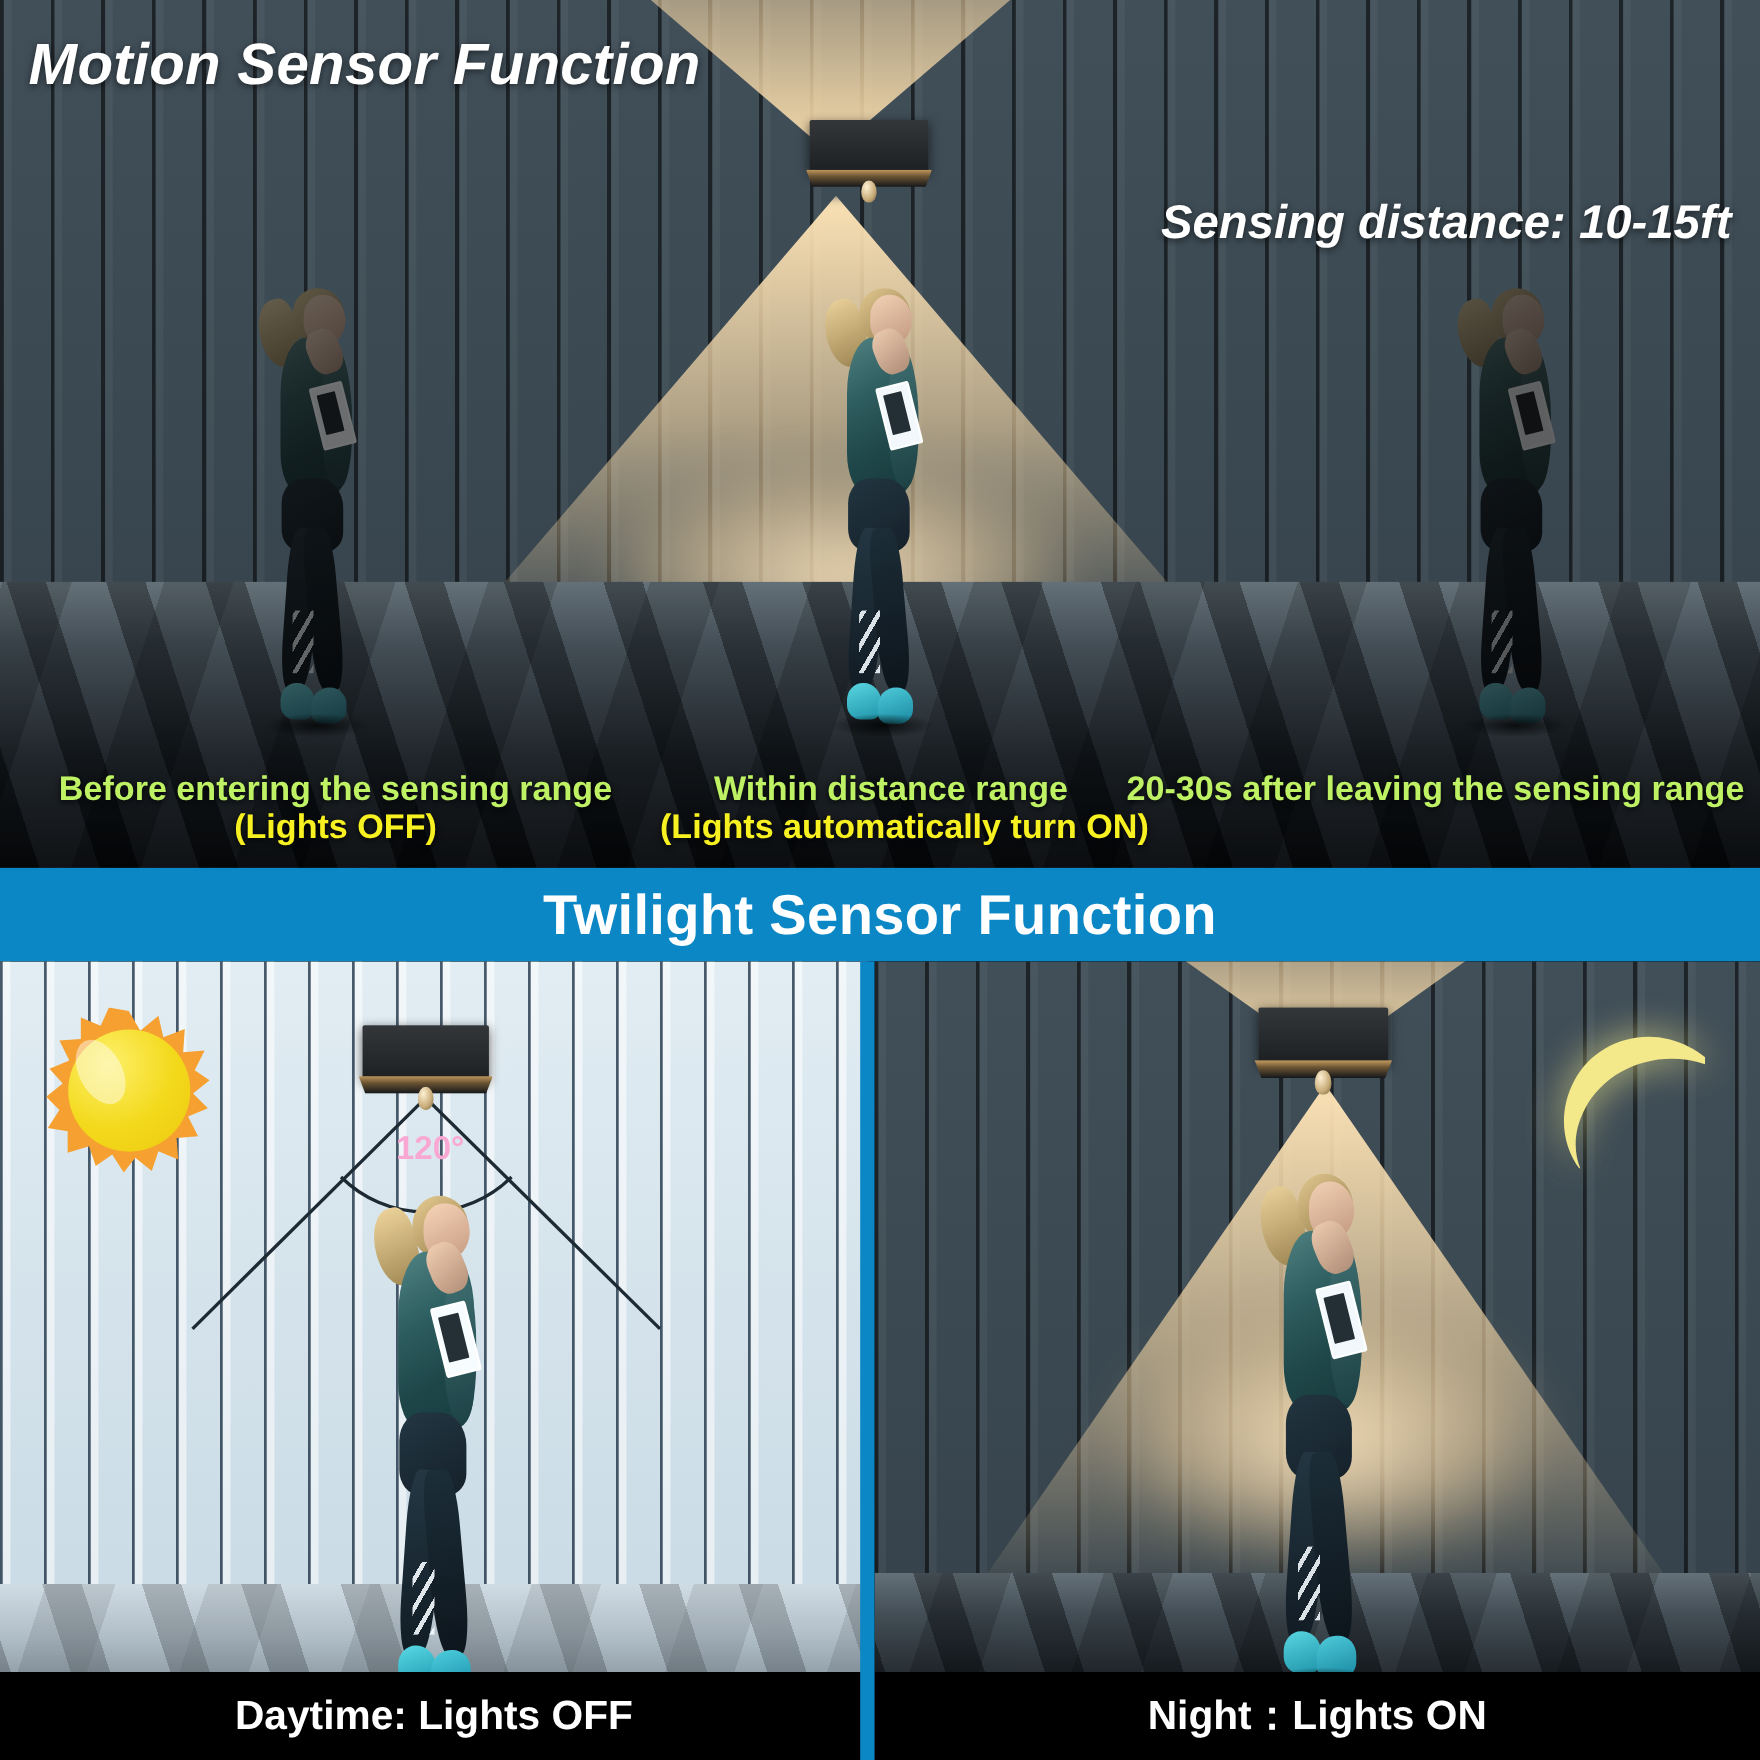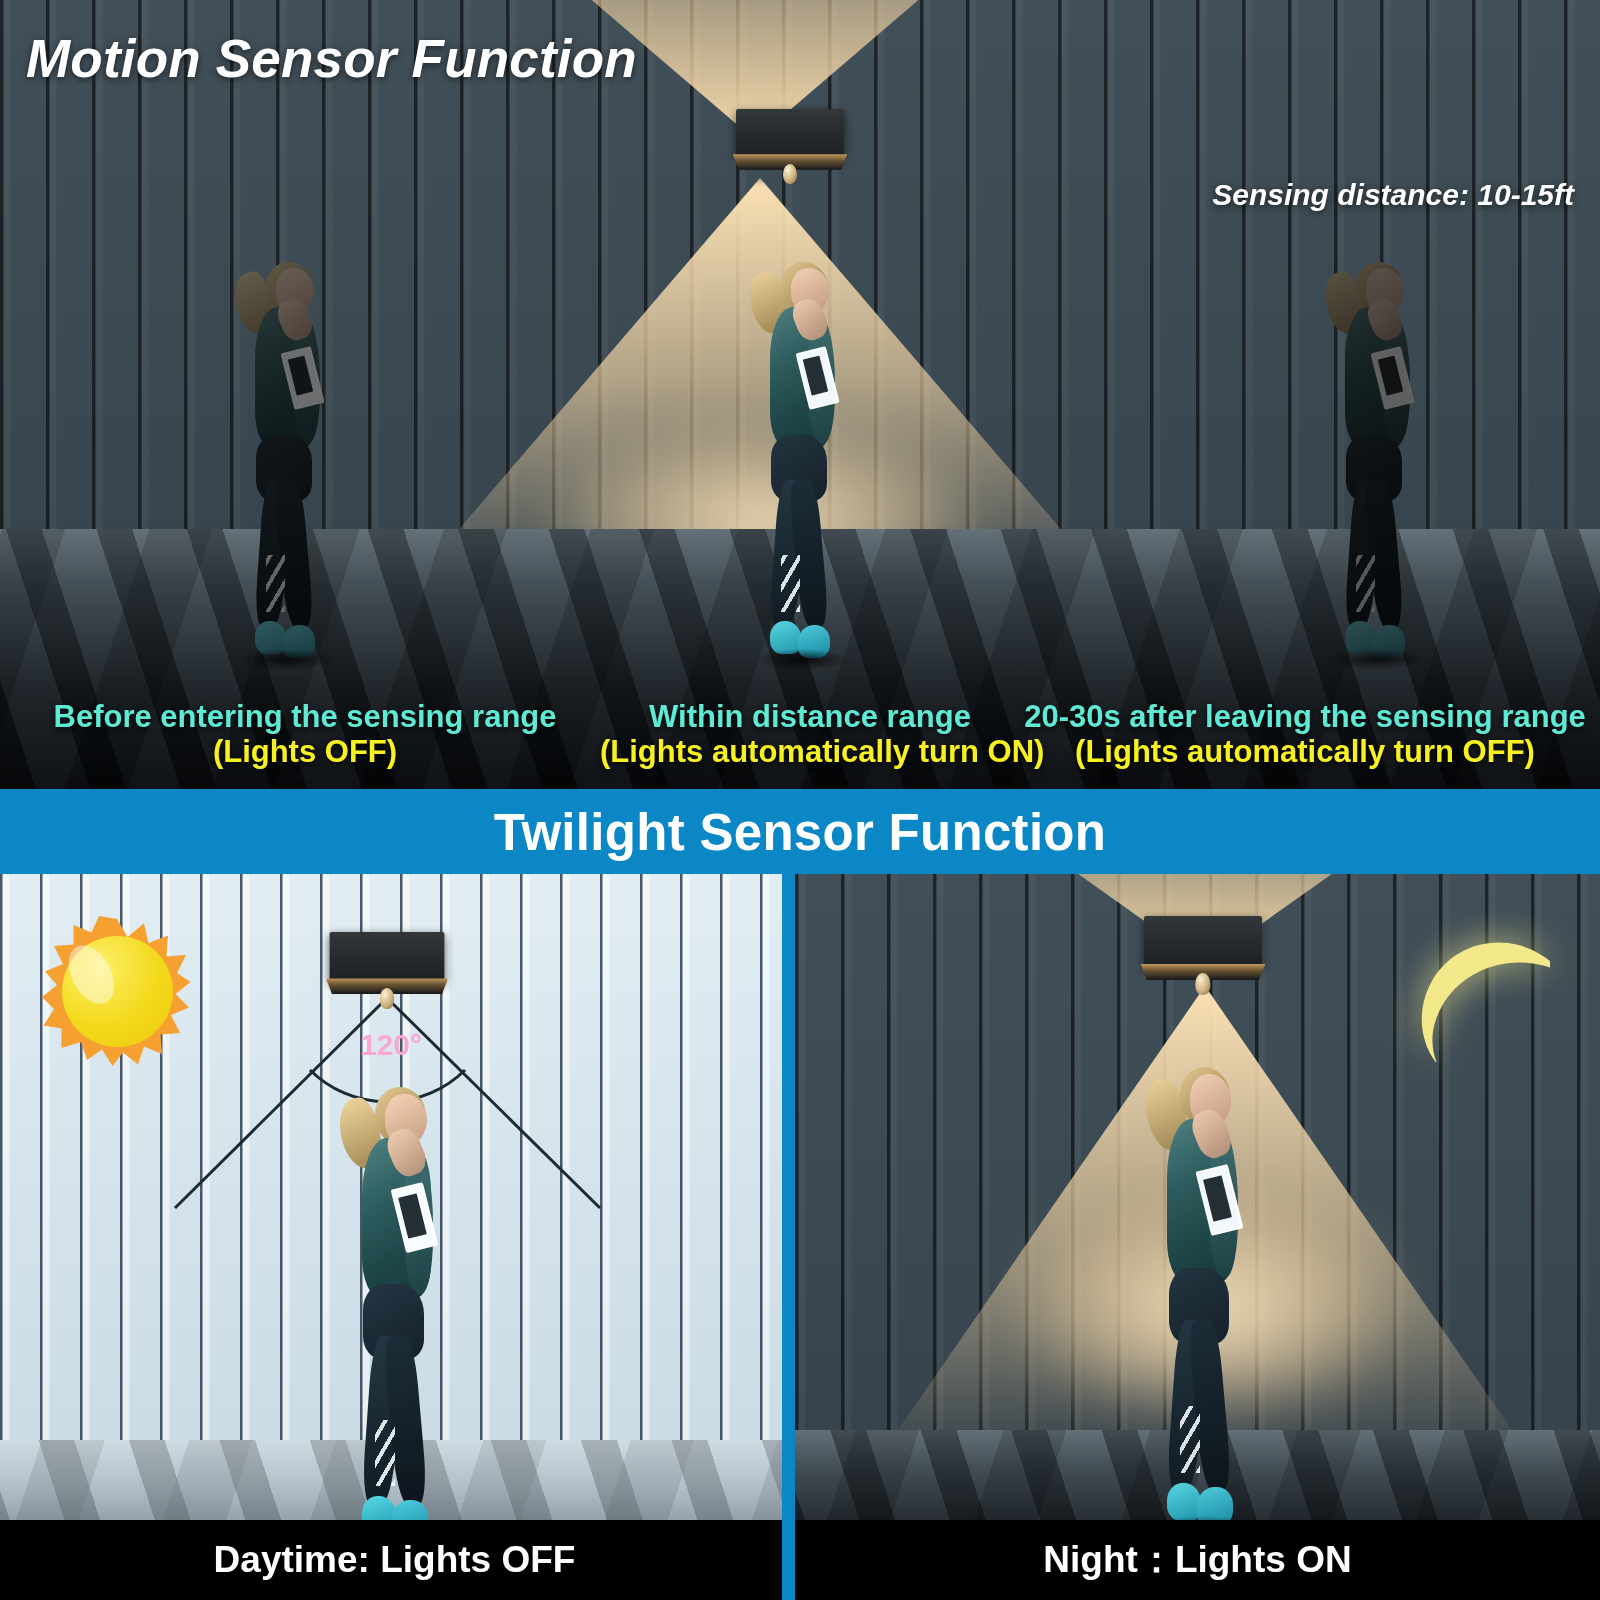--- a/index.html
+++ b/index.html
@@ -92,25 +92,25 @@
   .p-shadow{left:12%;top:95%;width:80%;height:5%;border-radius:50%;
       background:radial-gradient(ellipse,rgba(0,0,0,.75),rgba(0,0,0,0) 72%);}
   .person.dim{filter:brightness(.46) saturate(.75);}
   .person.dimmer{filter:brightness(.40) saturate(.7);}
   .person.lit{filter:brightness(1.04);}
   .person.day{filter:brightness(1.06) saturate(1.02);}
 
   
   .title-motion{position:absolute;left:26px;top:28px;font-size:53px;font-weight:bold;font-style:italic;
       color:#fff;letter-spacing:.2px;text-shadow:0 2px 7px rgba(0,0,0,.55);white-space:nowrap;}
-  .sensing-dist{position:absolute;right:26px;top:178px;font-size:30px;font-weight:bold;font-style:italic;
+  .sensing-dist{position:absolute;right:26px;top:178px;font-size:43px;font-weight:bold;font-style:italic;
       color:#fff;text-shadow:0 2px 7px rgba(0,0,0,.6);white-space:nowrap;}
 
   .cap{position:absolute;text-align:center;line-height:1.12;white-space:nowrap;}
-  .cap .l1{display:block;color:#5eead4;font-size:31px;font-weight:bold;text-shadow:0 2px 6px rgba(0,0,0,.85);}
+  .cap .l1{display:block;color:#bef264;font-size:31px;font-weight:bold;text-shadow:0 2px 6px rgba(0,0,0,.85);}
   .cap .l2{display:block;color:#f8f121;font-size:31px;font-weight:bold;text-shadow:0 2px 6px rgba(0,0,0,.85);}
 
   .banner{position:absolute;left:0;top:789px;width:1600px;height:85px;background:#0b87c6;}
   .banner span{position:absolute;left:50%;top:50%;transform:translate(-50%,-50%);
       color:#ffffff;font-size:51px;font-weight:bold;white-space:nowrap;letter-spacing:.3px;}
 
   .divider-v{position:absolute;left:782px;top:874px;width:13px;height:726px;background:#0b87c6;z-index:40;}
 
   .footbar{position:absolute;bottom:0;height:80px;background:#000;}
   .footbar span{position:absolute;left:50%;top:50%;transform:translate(-50%,-50%);
@@ -211,21 +211,20 @@
     <div class="cap" style="left:0;width:610px;top:700px;">
       <span class="l1">Before entering the sensing range</span>
       <span class="l2">(Lights OFF)</span>
     </div>
     <div class="cap" style="left:600px;width:420px;top:700px;">
       <span class="l1">Within distance range</span>
       <span class="l2">(Lights automatically turn ON)</span>
     </div>
     <div class="cap" style="left:1010px;width:590px;top:700px;">
       <span class="l1">20-30s after leaving the sensing range</span>
-      <span class="l2">(Lights automatically turn OFF)</span>
     </div>
   </div>
 
   <div class="banner">
     <span>Twilight Sensor Function</span>
   </div>
 
   <div style="position:absolute;left:0;top:874px;width:789px;height:726px;overflow:hidden;">
 
     <div class="wall wall-light"></div>

